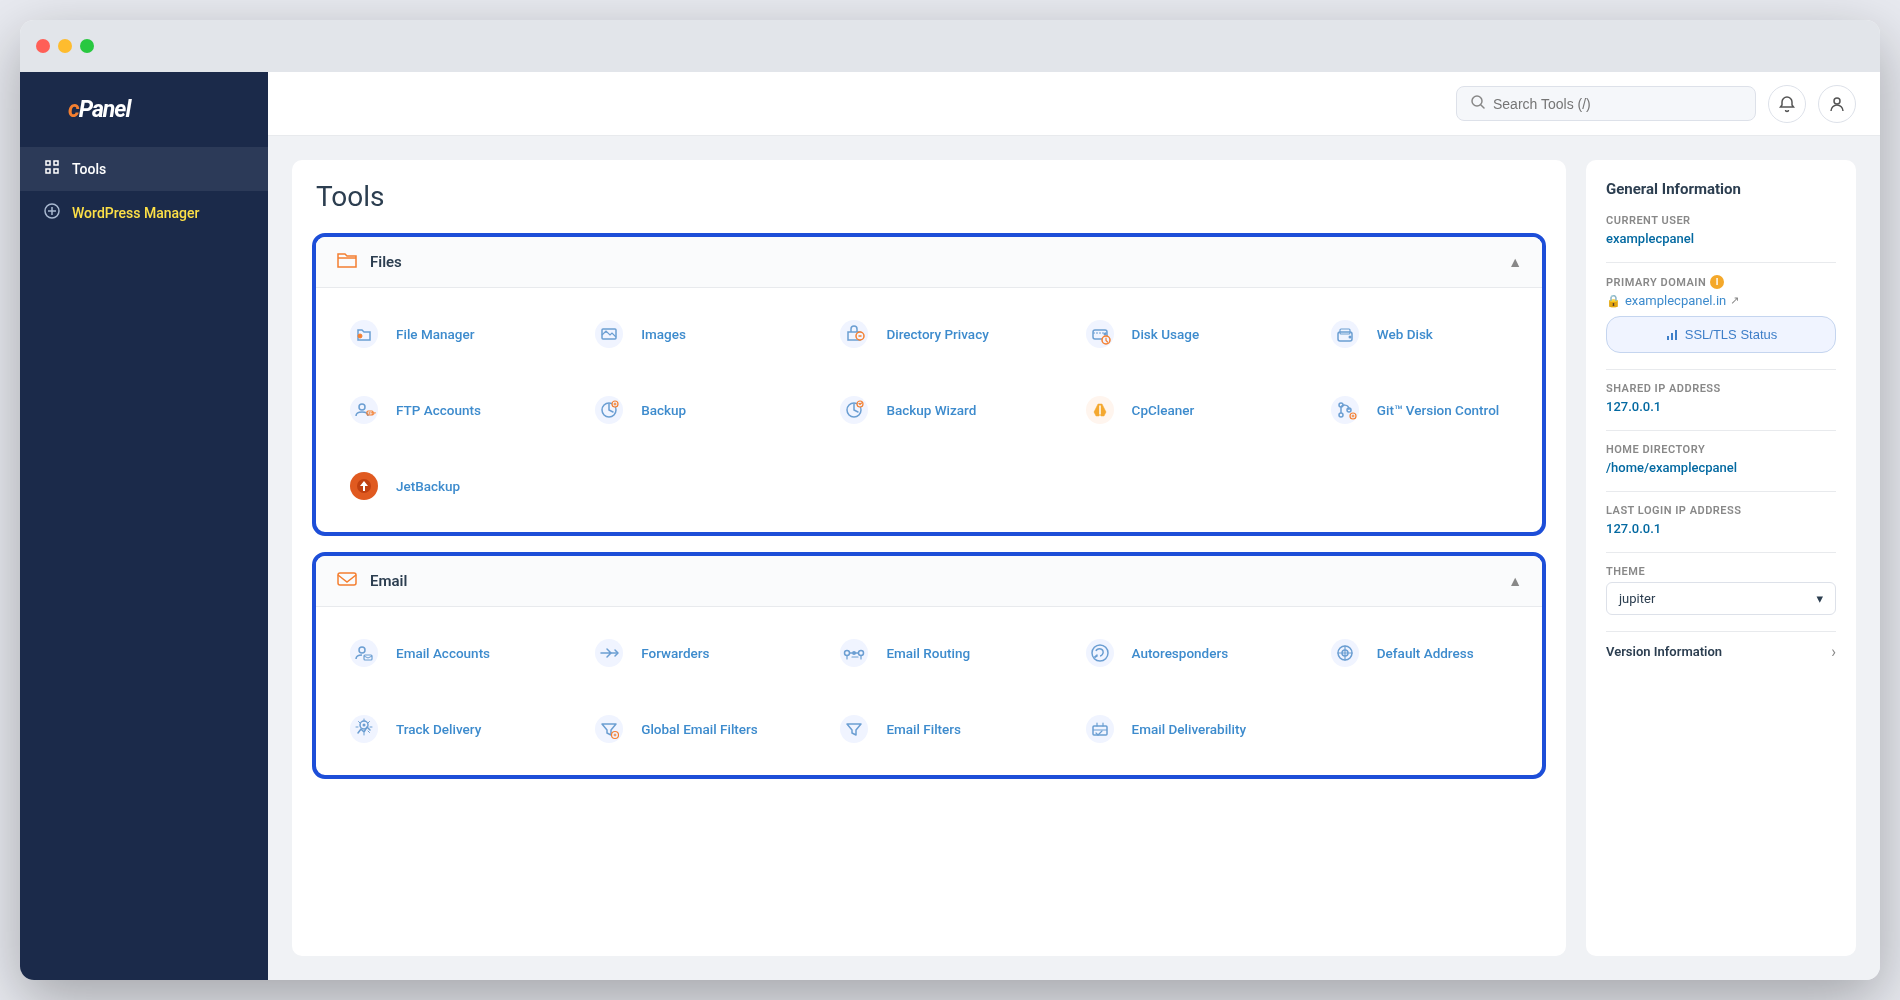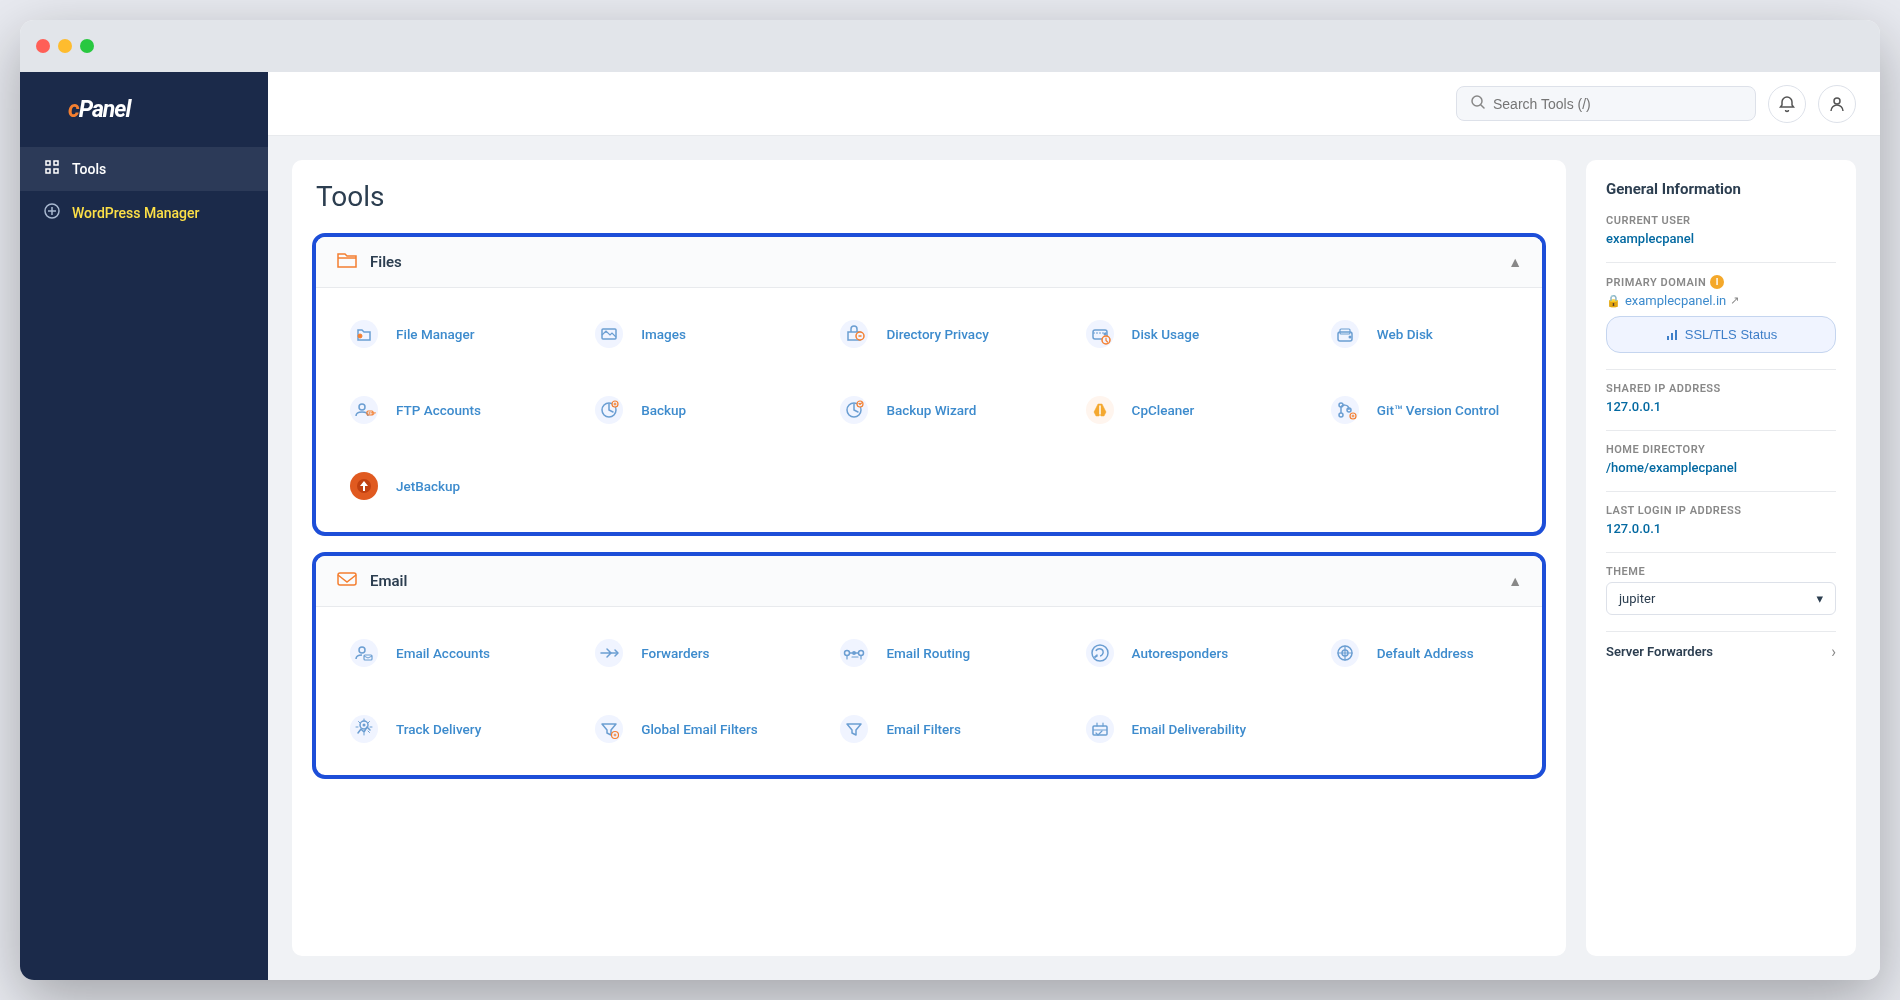--- a/index.html
+++ b/index.html
@@ -744,20 +744,20 @@
 
           <div class="info-row">
             <div class="info-label">Theme</div>
             <div class="theme-select">
               <span>jupiter</span>
               <span>▾</span>
             </div>
           </div>
 
           <div class="server-info-row">
-            <span class="server-info-label">Server Forwarders</span>
+            <span class="server-info-label">Version Information</span>
             <span style="color:#888;">›</span>
           </div>
         </div>
       </div>
     </div>
   </div>
 </div>
 
 </body></html>

